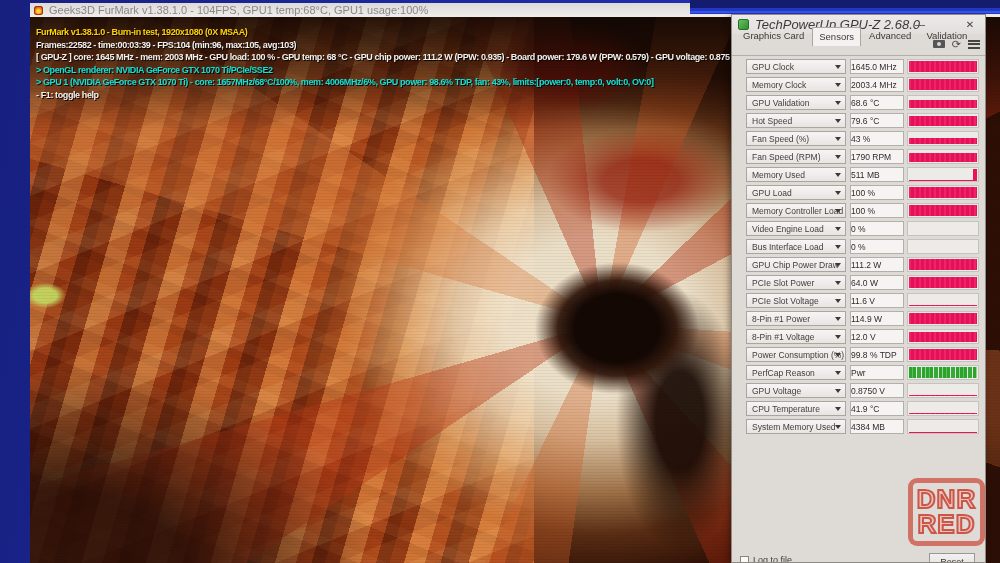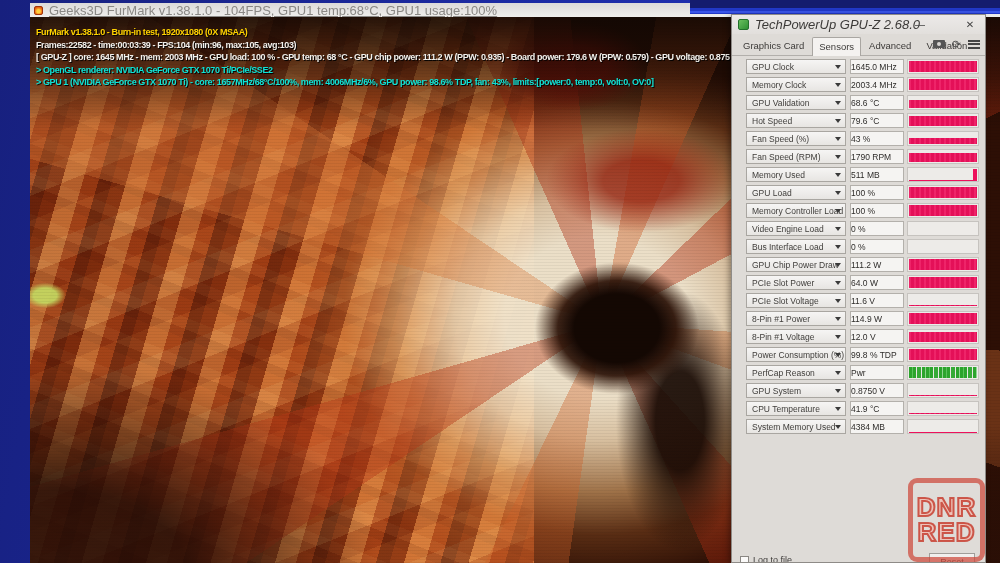--- a/index.html
+++ b/index.html
@@ -9,21 +9,21 @@
   .screen { position:relative; width:1000px; height:563px; overflow:hidden;
     background:linear-gradient(100deg,#17207e 0%,#1c2aa2 45%,#2437c2 100%); }
 
   
   .fm-window { position:absolute; left:30px; top:3px; right:0; bottom:0; z-index:1; }
   .fm-titlebar { position:relative; height:14px; background:linear-gradient(180deg,#dcdad9,#efeeec);
     display:flex; align-items:center; padding-left:4px; overflow:hidden; }
   .fm-app-icon { width:9px; height:9px; margin-right:6px; border-radius:2px;
     background:radial-gradient(circle at 50% 60%, #ffcf3d 0 30%, #f07818 60%, #c43c0a 100%);
     border:1px solid #a23208; flex:0 0 auto; }
-  .fm-title-text { font-size:13px; color:#8a8885; white-space:nowrap; letter-spacing:0;text-decoration:underline; }
+  .fm-title-text { font-size:11px; color:#8a8885; white-space:nowrap; letter-spacing:0; }
 
   .fm-render { position:absolute; left:0; right:0; top:14px; bottom:0; overflow:hidden;
     background:#2d0f05; }
   .fm-left { position:absolute; left:0; top:0; bottom:0; width:52%;
     background:
       radial-gradient(ellipse 26px 16px at 3% 51%, rgba(196,214,96,0.95) 0 45%, rgba(196,214,96,0) 80%),
       repeating-linear-gradient(106deg, rgba(118,38,10,0.55) 0 14px, rgba(228,142,72,0.50) 14px 34px, rgba(166,62,20,0.48) 34px 49px, rgba(84,24,7,0.55) 49px 62px),
       repeating-linear-gradient(158deg, rgba(235,166,96,0.38) 0 22px, rgba(140,48,14,0.42) 22px 45px, rgba(205,104,42,0.38) 45px 72px),
       repeating-linear-gradient(22deg, rgba(60,18,6,0.30) 0 9px, rgba(240,178,110,0.22) 9px 20px, rgba(150,60,20,0.28) 20px 38px),
       linear-gradient(90deg,#6e270e,#b34d1b 55%,#cf6f2c 100%);
@@ -75,21 +75,21 @@
   .gz-titlebar { position:relative; height:19px; background:linear-gradient(180deg,#eceae8,#e2dfdc);
     display:flex; align-items:center; padding:0 6px; }
   .gz-app-icon { width:11px; height:11px; margin-right:6px; border-radius:2px; flex:0 0 auto;
     background:linear-gradient(135deg,#6abf5e,#2e8f33); border:1px solid #23702a; }
   .gz-title-text { font-size:13px; color:#3c3a38; white-space:nowrap;font-style:italic; }
   .gz-btn { position:absolute; top:0; width:26px; height:19px; display:flex; align-items:center;
     justify-content:center; font-size:10px; color:#444; cursor:default; }
   .gz-btn.min { right:52px; }
   .gz-btn.close { right:2px; }
 
-  .gz-tabbar { position:relative; height:22px; padding:3px 4px 0 4px; display:flex; align-items:flex-end;
+  .gz-tabbar { position:relative; height:22px; padding:3px 4px 10px 4px; display:flex; align-items:flex-end;
     border-bottom:1px solid #b2afab; }
   .gz-tab { font-size:9.5px; color:#3c3a38; padding:3px 6px 4px 6px; margin-right:1px;
     border:1px solid transparent; border-bottom:none; white-space:nowrap; }
   .gz-tab.active { background:#f4f2f0; border-color:#a9a6a2; border-radius:2px 2px 0 0;
     position:relative; top:1px; }
   .gz-toolicons { position:absolute; right:5px; top:5px; display:flex; align-items:center; gap:7px; }
   .ic-camera { width:12px; height:8px; background:#555; border-radius:1px; position:relative; }
   .ic-camera::after { content:""; position:absolute; left:4px; top:2px; width:4px; height:4px;
     border-radius:50%; background:#d9d6d3; }
   .ic-refresh { font-size:11px; line-height:10px; color:#444; }
@@ -117,21 +117,21 @@
   .gz-spike { position:absolute; right:1px; top:1px; bottom:1px; width:4px; background:#ed115c; }
 
   .gz-footer { position:absolute; left:0; right:0; top:538px; height:20px; font-size:9px; color:#3d3b39; }
   .gz-check { position:absolute; left:8px; top:2px; display:flex; align-items:center; gap:4px; }
   .gz-checkbox { width:9px; height:9px; border:1px solid #8a8783; background:#fbfaf9; }
   .gz-reset { position:absolute; right:10px; top:0; width:46px; height:18px;
     background:linear-gradient(180deg,#f2f1ef,#e2e0dd); border:1px solid #9b9894;
     font-size:9px; color:#3d3b39; text-align:center; padding-top:3px; }
 
   
-  .watermark { position:absolute; left:908px; top:478px; width:77px; height:84px; z-index:5;
+  .watermark { position:absolute; left:908px; top:478px; width:77px; height:68px; z-index:5;
     border:5px solid rgba(205,72,58,0.72); border-radius:9px;
     display:flex; flex-direction:column; align-items:center; justify-content:center;
     background:rgba(255,240,238,0.06); }
   .watermark div { font-weight:bold; font-size:26px; line-height:25px; letter-spacing:1px;
     color:rgba(242,158,142,0.50); -webkit-text-stroke:2px rgba(198,58,44,0.82);
     text-shadow:0 0 2px rgba(255,255,255,0.35); }
 </style>
 </head>
 <body>
 
@@ -145,20 +145,21 @@
     <div class="fm-render">
       <div class="fm-left"></div>
       <div class="fm-fire"></div>
       <div class="fm-shade"></div>
       <div class="fm-osd">
         <div class="osd-yellow">FurMark v1.38.1.0 - Burn-in test, 1920x1080 (0X MSAA)</div>
         <div class="osd-white">Frames:22582 - time:00:03:39 - FPS:104 (min:96, max:105, avg:103)</div>
         <div class="osd-white">[ GPU-Z ] core: 1645 MHz - mem: 2003 MHz - GPU load: 100 % - GPU temp: 68 °C - GPU chip power: 111.2 W (PPW: 0.935) - Board power: 179.6 W (PPW: 0.579) - GPU voltage: 0.875 V</div>
         <div class="osd-cyan">&gt; OpenGL renderer: NVIDIA GeForce GTX 1070 Ti/PCIe/SSE2</div>
         <div class="osd-cyan">&gt; GPU 1 (NVIDIA GeForce GTX 1070 Ti) - core: 1657MHz/68°C/100%, mem: 4006MHz/6%, GPU power: 98.6% TDP, fan: 43%, limits:[power:0, temp:0, volt:0, OV:0]</div>
+        <div class="osd-white">- F1: toggle help</div>
       </div>
     </div>
   </div>
 
   <div class="top-strip"></div>
 
   <div class="gz-window">
     <div class="gz-titlebar">
       <div class="gz-app-icon"></div>
       <div class="gz-title-text">TechPowerUp GPU-Z 2.68.0</div>
@@ -355,21 +356,21 @@
       <span>PerfCap Reason</span>
       <span class="arrow"></span>
     </div>
     <div class="gz-value">Pwr</div>
     <div class="gz-graph">
       <div class="gz-bar t-green" style="top: 1px; height: auto;"></div>
     </div>
   </div>
         <div class="gz-row">
     <div class="gz-label">
-      <span>GPU System</span>
+      <span>GPU Voltage</span>
       <span class="arrow"></span>
     </div>
     <div class="gz-value">0.8750 V</div>
     <div class="gz-graph">
       <div class="gz-bar" style="height: calc(16% - 1px);"></div>
     </div>
   </div>
         <div class="gz-row">
     <div class="gz-label">
       <span>CPU Temperature</span>

